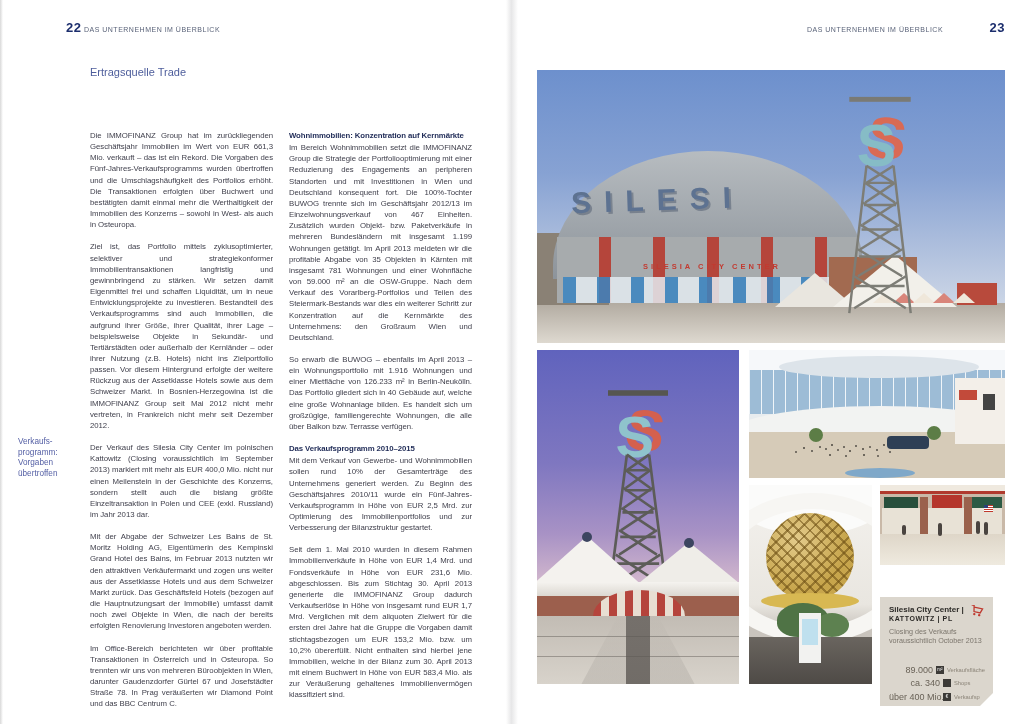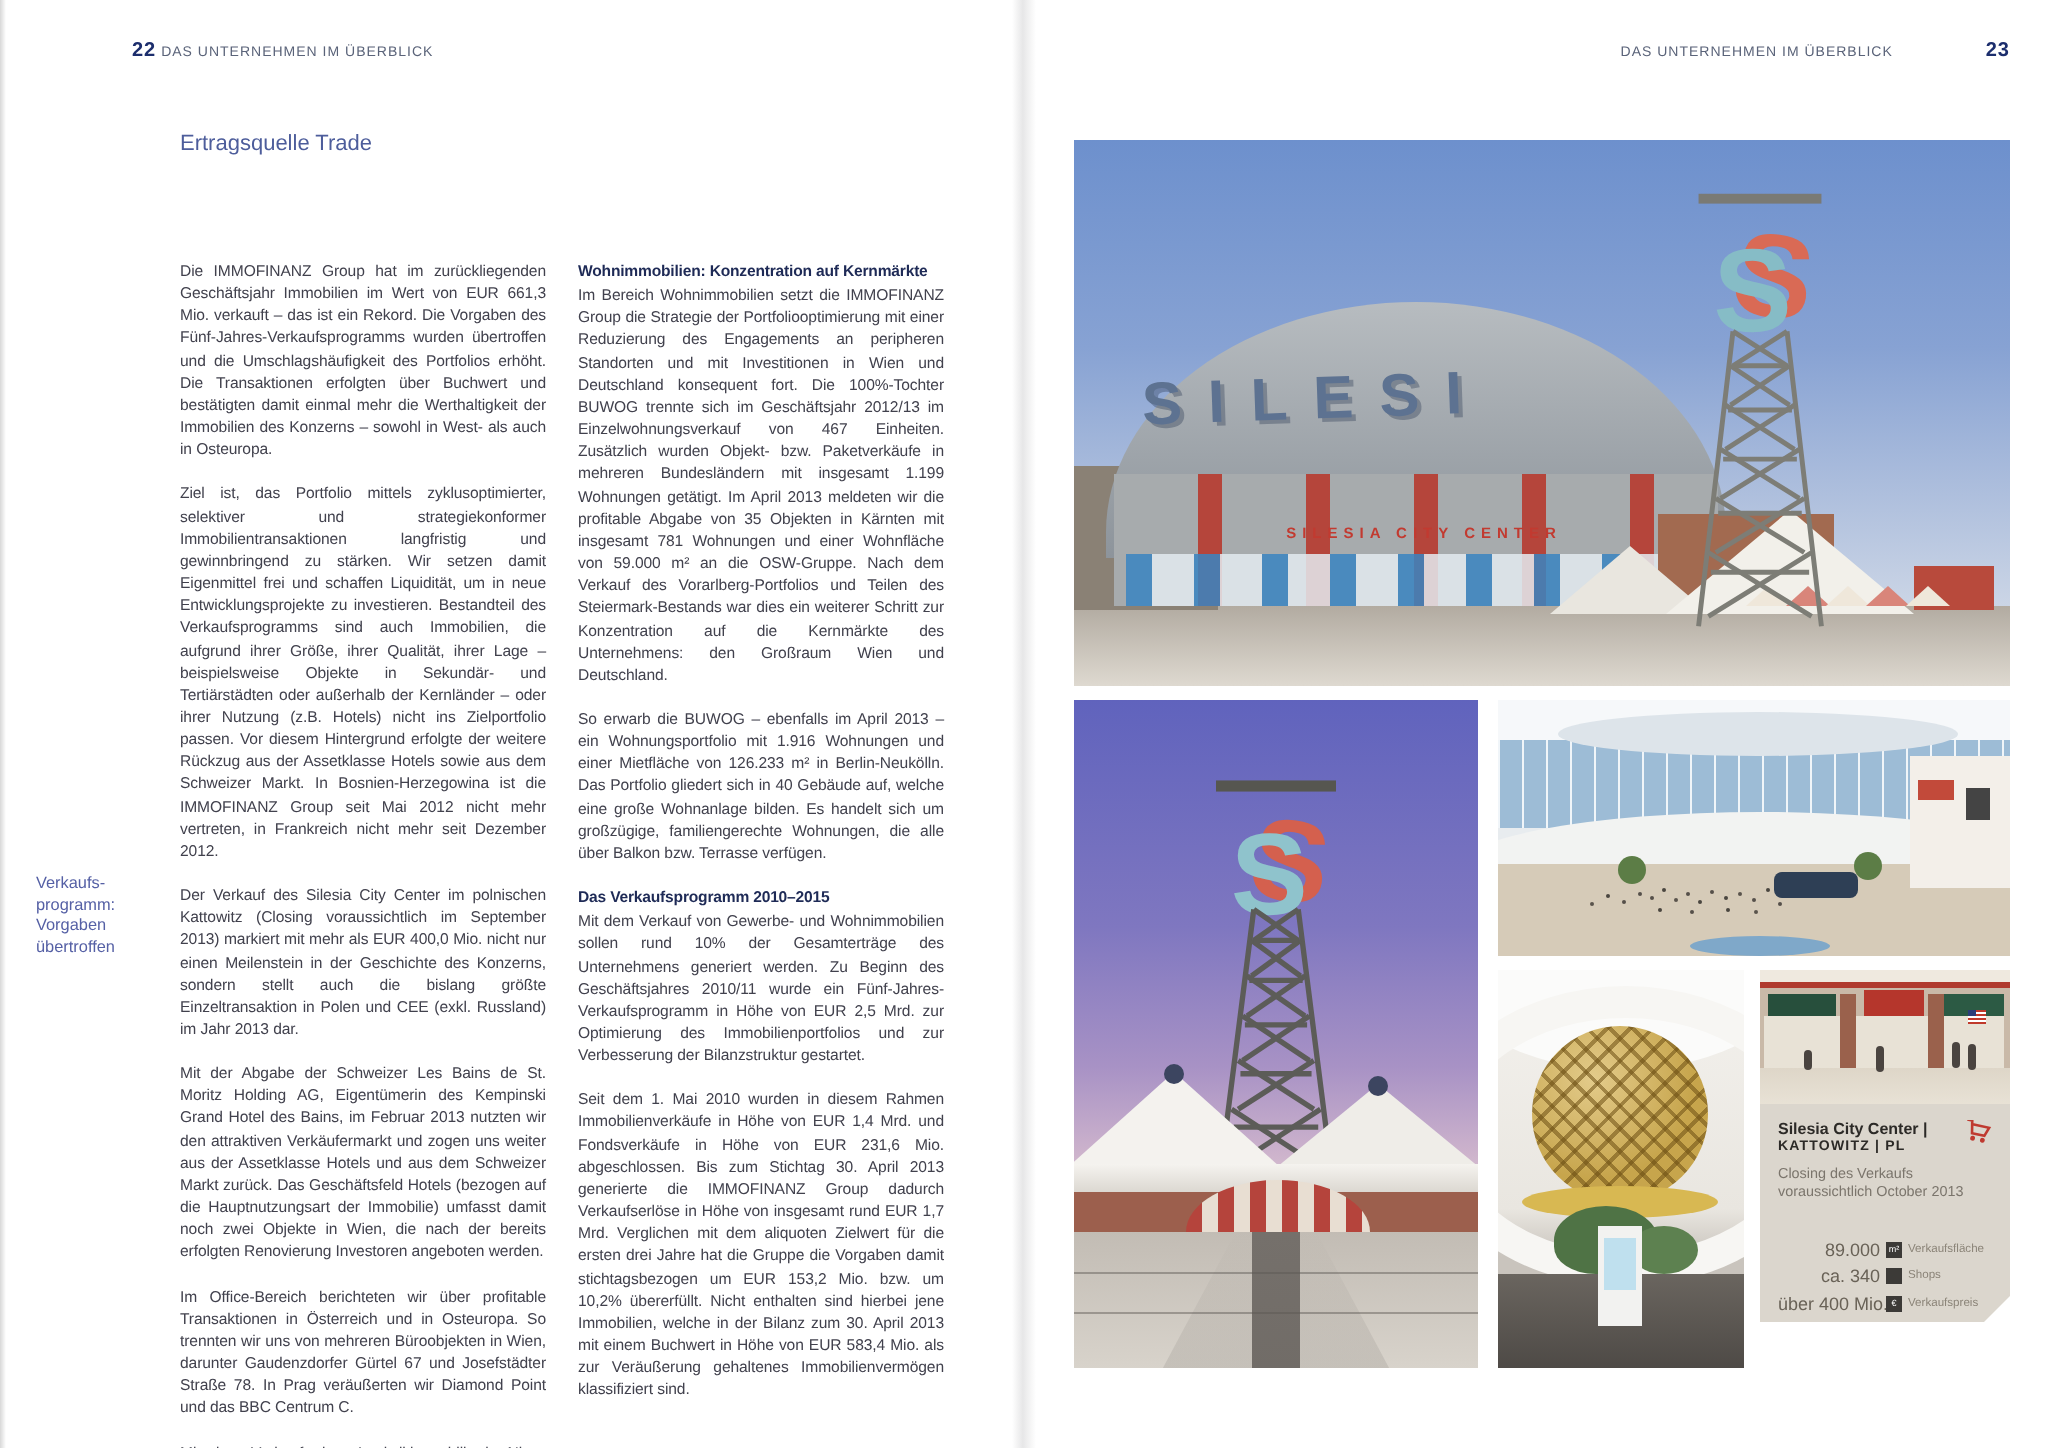--- a/index.html
+++ b/index.html
@@ -5,21 +5,21 @@
   html,body{margin:0;padding:0;background:#ffffff;}
   .spread{position:relative;width:1024px;height:724px;background:#fff;overflow:hidden;
           font-family:"Liberation Sans",sans-serif;color:#41414d;}
   .edge-l{position:absolute;left:0;top:0;width:3px;height:100%;
           background:linear-gradient(90deg,#d8d8d8,#ffffff);}
   .gutter{position:absolute;left:506px;top:0;width:12px;height:100%;
           background:linear-gradient(90deg,rgba(0,0,0,0) 0%,rgba(120,120,125,.18) 45%,rgba(0,0,0,0) 100%);}
 
   
   .runhead{position:absolute;top:20px;font-size:7px;letter-spacing:.5px;color:#5a6379;}
-  .runhead b{color:#1c2e6d;font-size:10px;padding-left:44px;}
+  .runhead b{color:#1c2e6d;font-size:13px;padding-left:44px;}
   .rh-left{left:22px;}
   .rh-right{right:19px;text-align:right;}
 
   
   .kicker{position:absolute;left:90px;top:66px;font-size:11px;color:#4d5d9b;}
   .title{position:absolute;left:88px;top:88px;width:420px;font-size:20px;font-weight:bold;
          letter-spacing:-.4px;color:#1c2e6d;}
   .note{position:absolute;left:18px;top:437px;width:66px;font-size:8.2px;line-height:10.6px;color:#5560a5;}
   .cols{position:absolute;left:90px;top:130px;width:383px;display:flex;gap:16px;}
   .col{width:183px;font-size:7.8px;line-height:11.15px;letter-spacing:-.05px;}
@@ -123,21 +123,21 @@
   .phE .sign{left:52px;top:10px;width:30px;height:13px;background:#b5362c;}
   .phE .store{left:2px;top:23px;width:120px;height:26px;background:#e8e2d6;}
   .phE .brick{top:12px;width:8px;height:40px;background:#9a614c;}
   .phE .flag{left:104px;top:20px;width:9px;height:7px;
        background:repeating-linear-gradient(180deg,#c0392b 0 1px,#fff 1px 2px);}
   .phE .flag:before{content:"";position:absolute;left:0;top:0;width:4px;height:3px;background:#2c3e7a;}
   .phE .floor{left:0;top:49px;width:100%;height:31px;background:linear-gradient(180deg,#ded6c8,#efeadf);}
   .phE .per{top:38px;width:4px;height:13px;border-radius:2px;background:#4a4440;}
 
   
-  .card{position:absolute;left:880px;top:552px;width:125px;height:109px;background:#dbd6cd;
+  .card{position:absolute;left:880px;top:597px;width:113px;height:109px;background:#dbd6cd;
         box-sizing:border-box;padding:8px 8px 6px 9px;}
   .card:after{content:"";position:absolute;right:0;bottom:0;width:0;height:0;
         border-style:solid;border-width:0 0 13px 13px;border-color:transparent transparent #ffffff transparent;}
   .card:before{content:"";position:absolute;right:0;bottom:0;width:13px;height:13px;
         background:linear-gradient(315deg,#ffffff 0 6px,#c2bbae 6px 7px,#dbd6cd 7px);}
   .card .t1{font-size:8px;font-weight:bold;color:#2c2a27;}
   .card .t2{font-size:7px;font-weight:bold;letter-spacing:.6px;color:#2c2a27;margin-top:1px;}
   .card .closing{font-size:7.2px;line-height:9.3px;color:#7b756c;margin-top:5px;width:102px;}
   .card .stats{margin-top:19px;}
   .stat{display:flex;align-items:center;margin-bottom:3.5px;}

